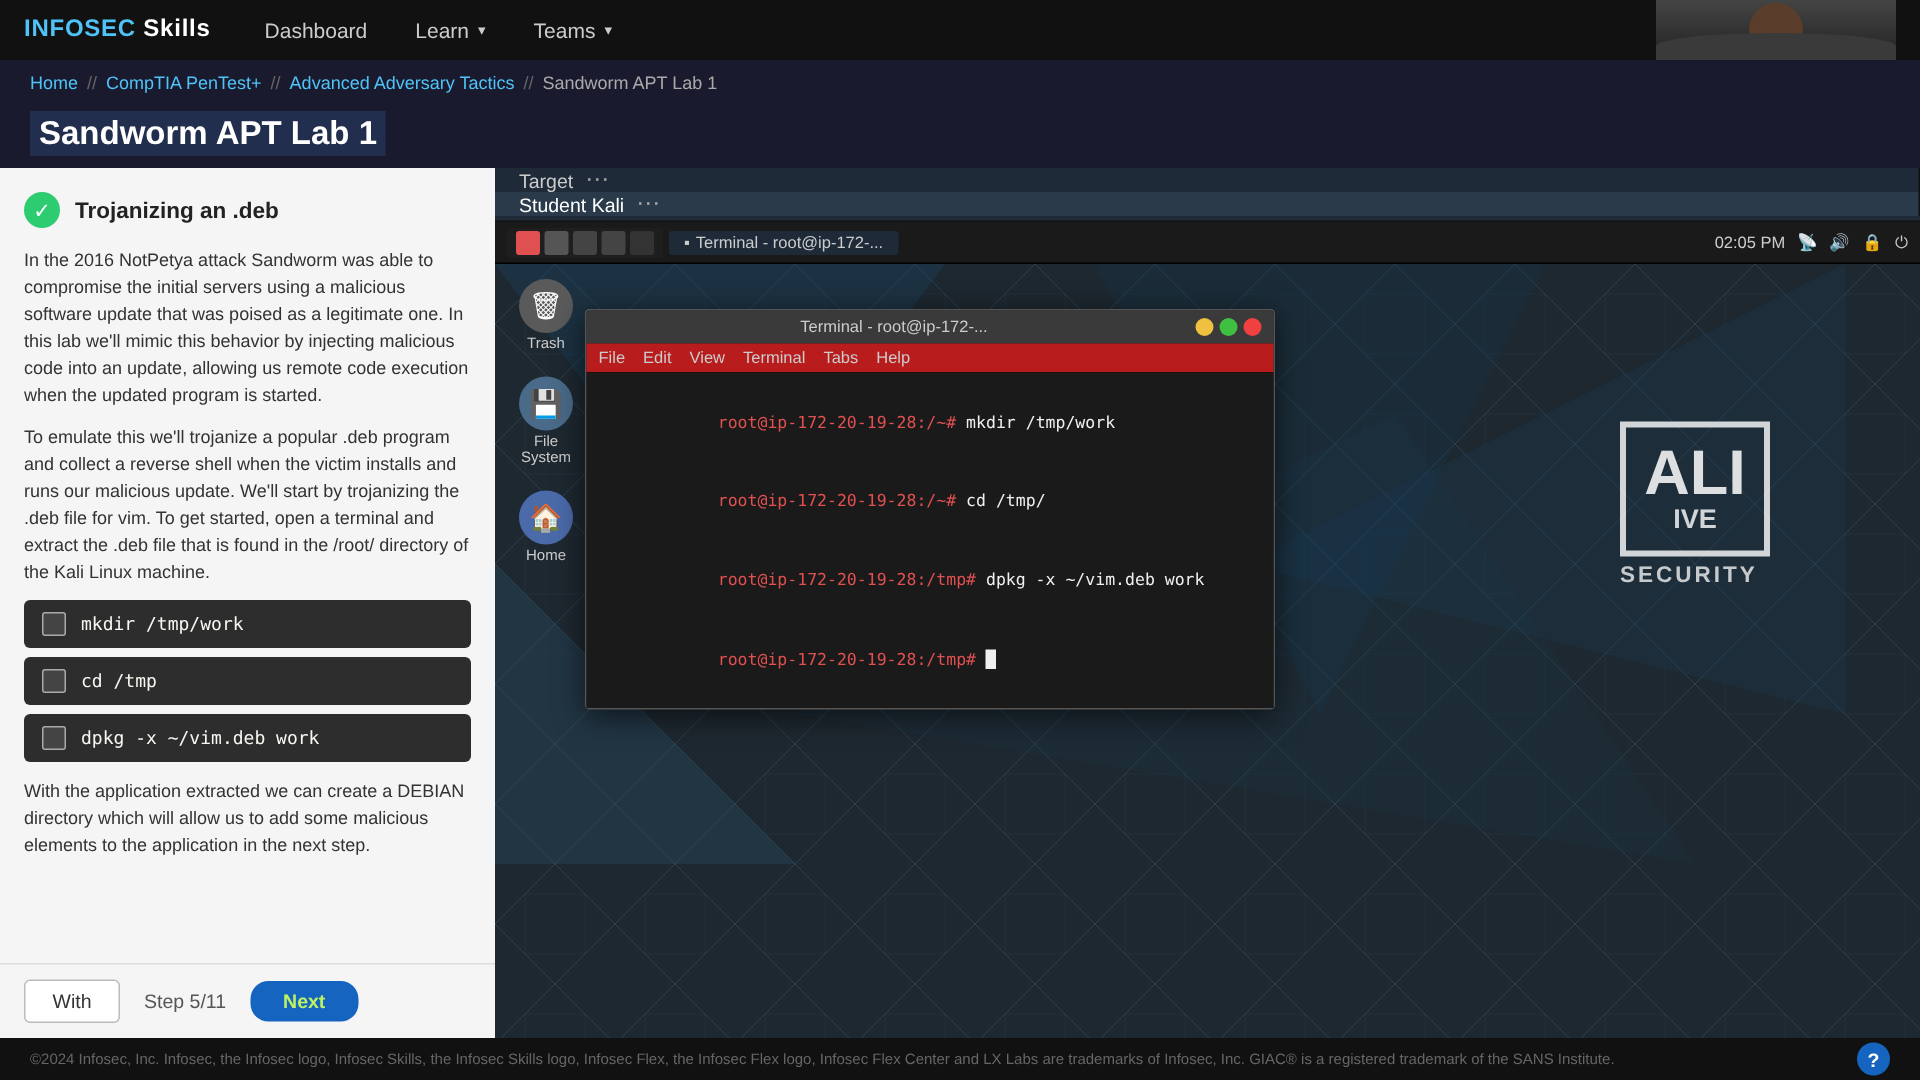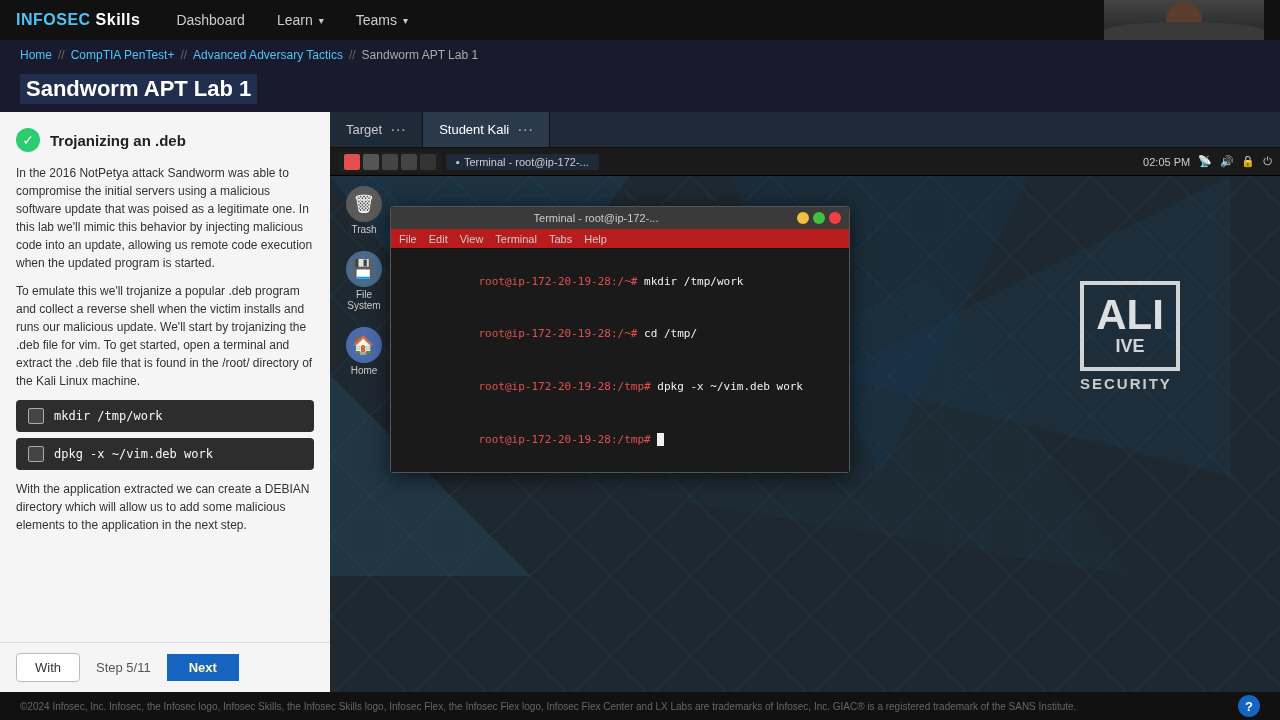--- a/index.html
+++ b/index.html
@@ -163,23 +163,23 @@
       cursor: pointer;
       font-size: 13px;
     }
     .step-indicator {
       color: #555;
       font-size: 13px;
     }
     .btn-next {
       background: #1565c0;
       border: none;
-      color: #fef9c3;
+      color: #bef264;
       padding: 6px 22px;
-      border-radius: 0;
+      border-radius: 12px;
       cursor: pointer;
       font-size: 13px;
       font-weight: 600;
     }
 
     
     .right-panel {
       flex: 1;
       background: #2a3a4a;
       display: flex;
@@ -187,20 +187,21 @@
       overflow: hidden;
     }
 
     
     .tab-bar {
       background: #1e2a38;
       display: flex;
       align-items: stretch;
       height: 36px;
       border-bottom: 1px solid #111;
+      flex-direction: column;
     }
     .tab-item {
       display: flex;
       align-items: center;
       padding: 0 16px;
       gap: 8px;
       font-size: 13px;
       color: #ccc;
       cursor: pointer;
       border-right: 1px solid #111;
@@ -480,20 +481,24 @@
         <div class="step-check">✓</div>
         <div class="step-title">Trojanizing an .deb</div>
       </div>
 
       <p class="step-desc">In the 2016 NotPetya attack Sandworm was able to compromise the initial servers using a malicious software update that was poised as a legitimate one. In this lab we'll mimic this behavior by injecting malicious code into an update, allowing us remote code execution when the updated program is started.</p>
       <p class="step-desc">To emulate this we'll trojanize a popular .deb program and collect a reverse shell when the victim installs and runs our malicious update. We'll start by trojanizing the .deb file for vim. To get started, open a terminal and extract the .deb file that is found in the /root/ directory of the Kali Linux machine.</p>
 
       <div class="code-block">
         <div class="code-copy-icon" style="border:1px solid #aaa; background:#444; border-radius:2px;"></div>
         <span>mkdir /tmp/work</span>
+      </div>
+      <div class="code-block">
+        <div class="code-copy-icon" style="border:1px solid #aaa; background:#444; border-radius:2px;"></div>
+        <span>cd /tmp</span>
       </div>
       <div class="code-block">
         <div class="code-copy-icon" style="border:1px solid #aaa; background:#444; border-radius:2px;"></div>
         <span>dpkg -x ~/vim.deb work</span>
       </div>
 
       <p class="step-desc" style="margin-top:10px;">With the application extracted we can create a DEBIAN directory which will allow us to add some malicious elements to the application in the next step.</p>
     </div>
 
     <div style="background:#f5f5f5; height:50px; display:flex; align-items:center; padding:0 16px; gap:16px; border-top:1px solid #ddd;">

